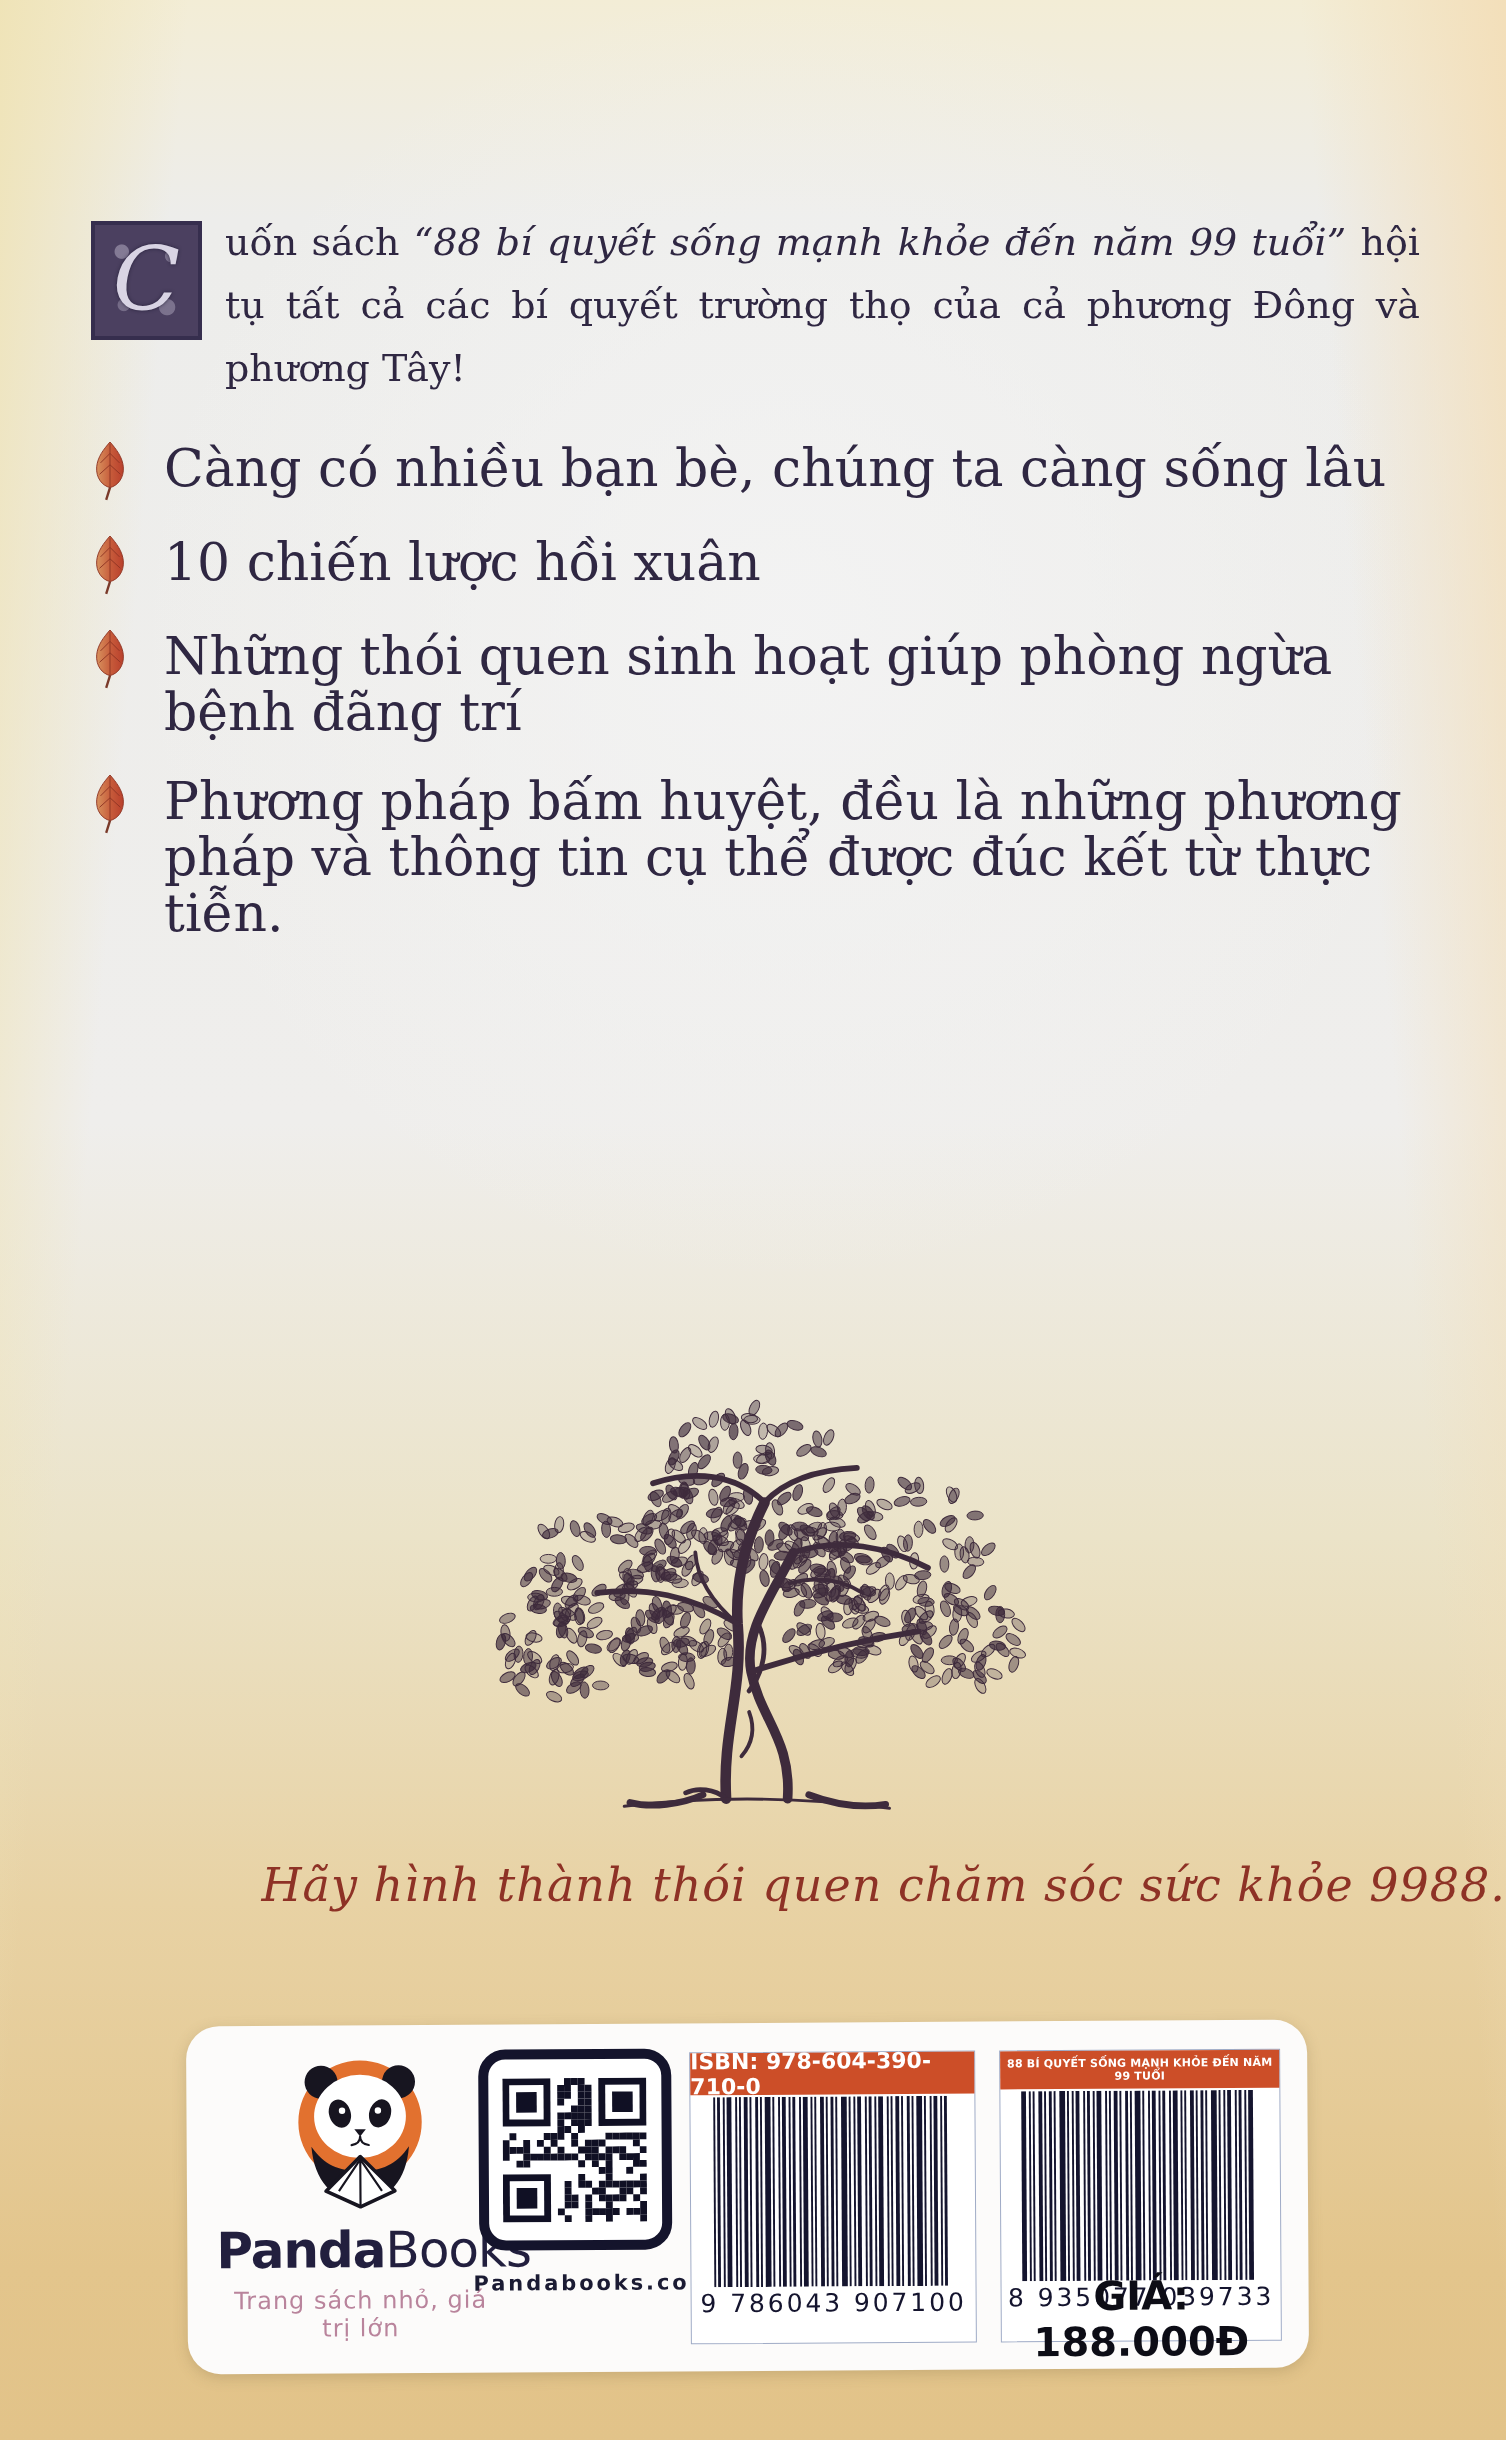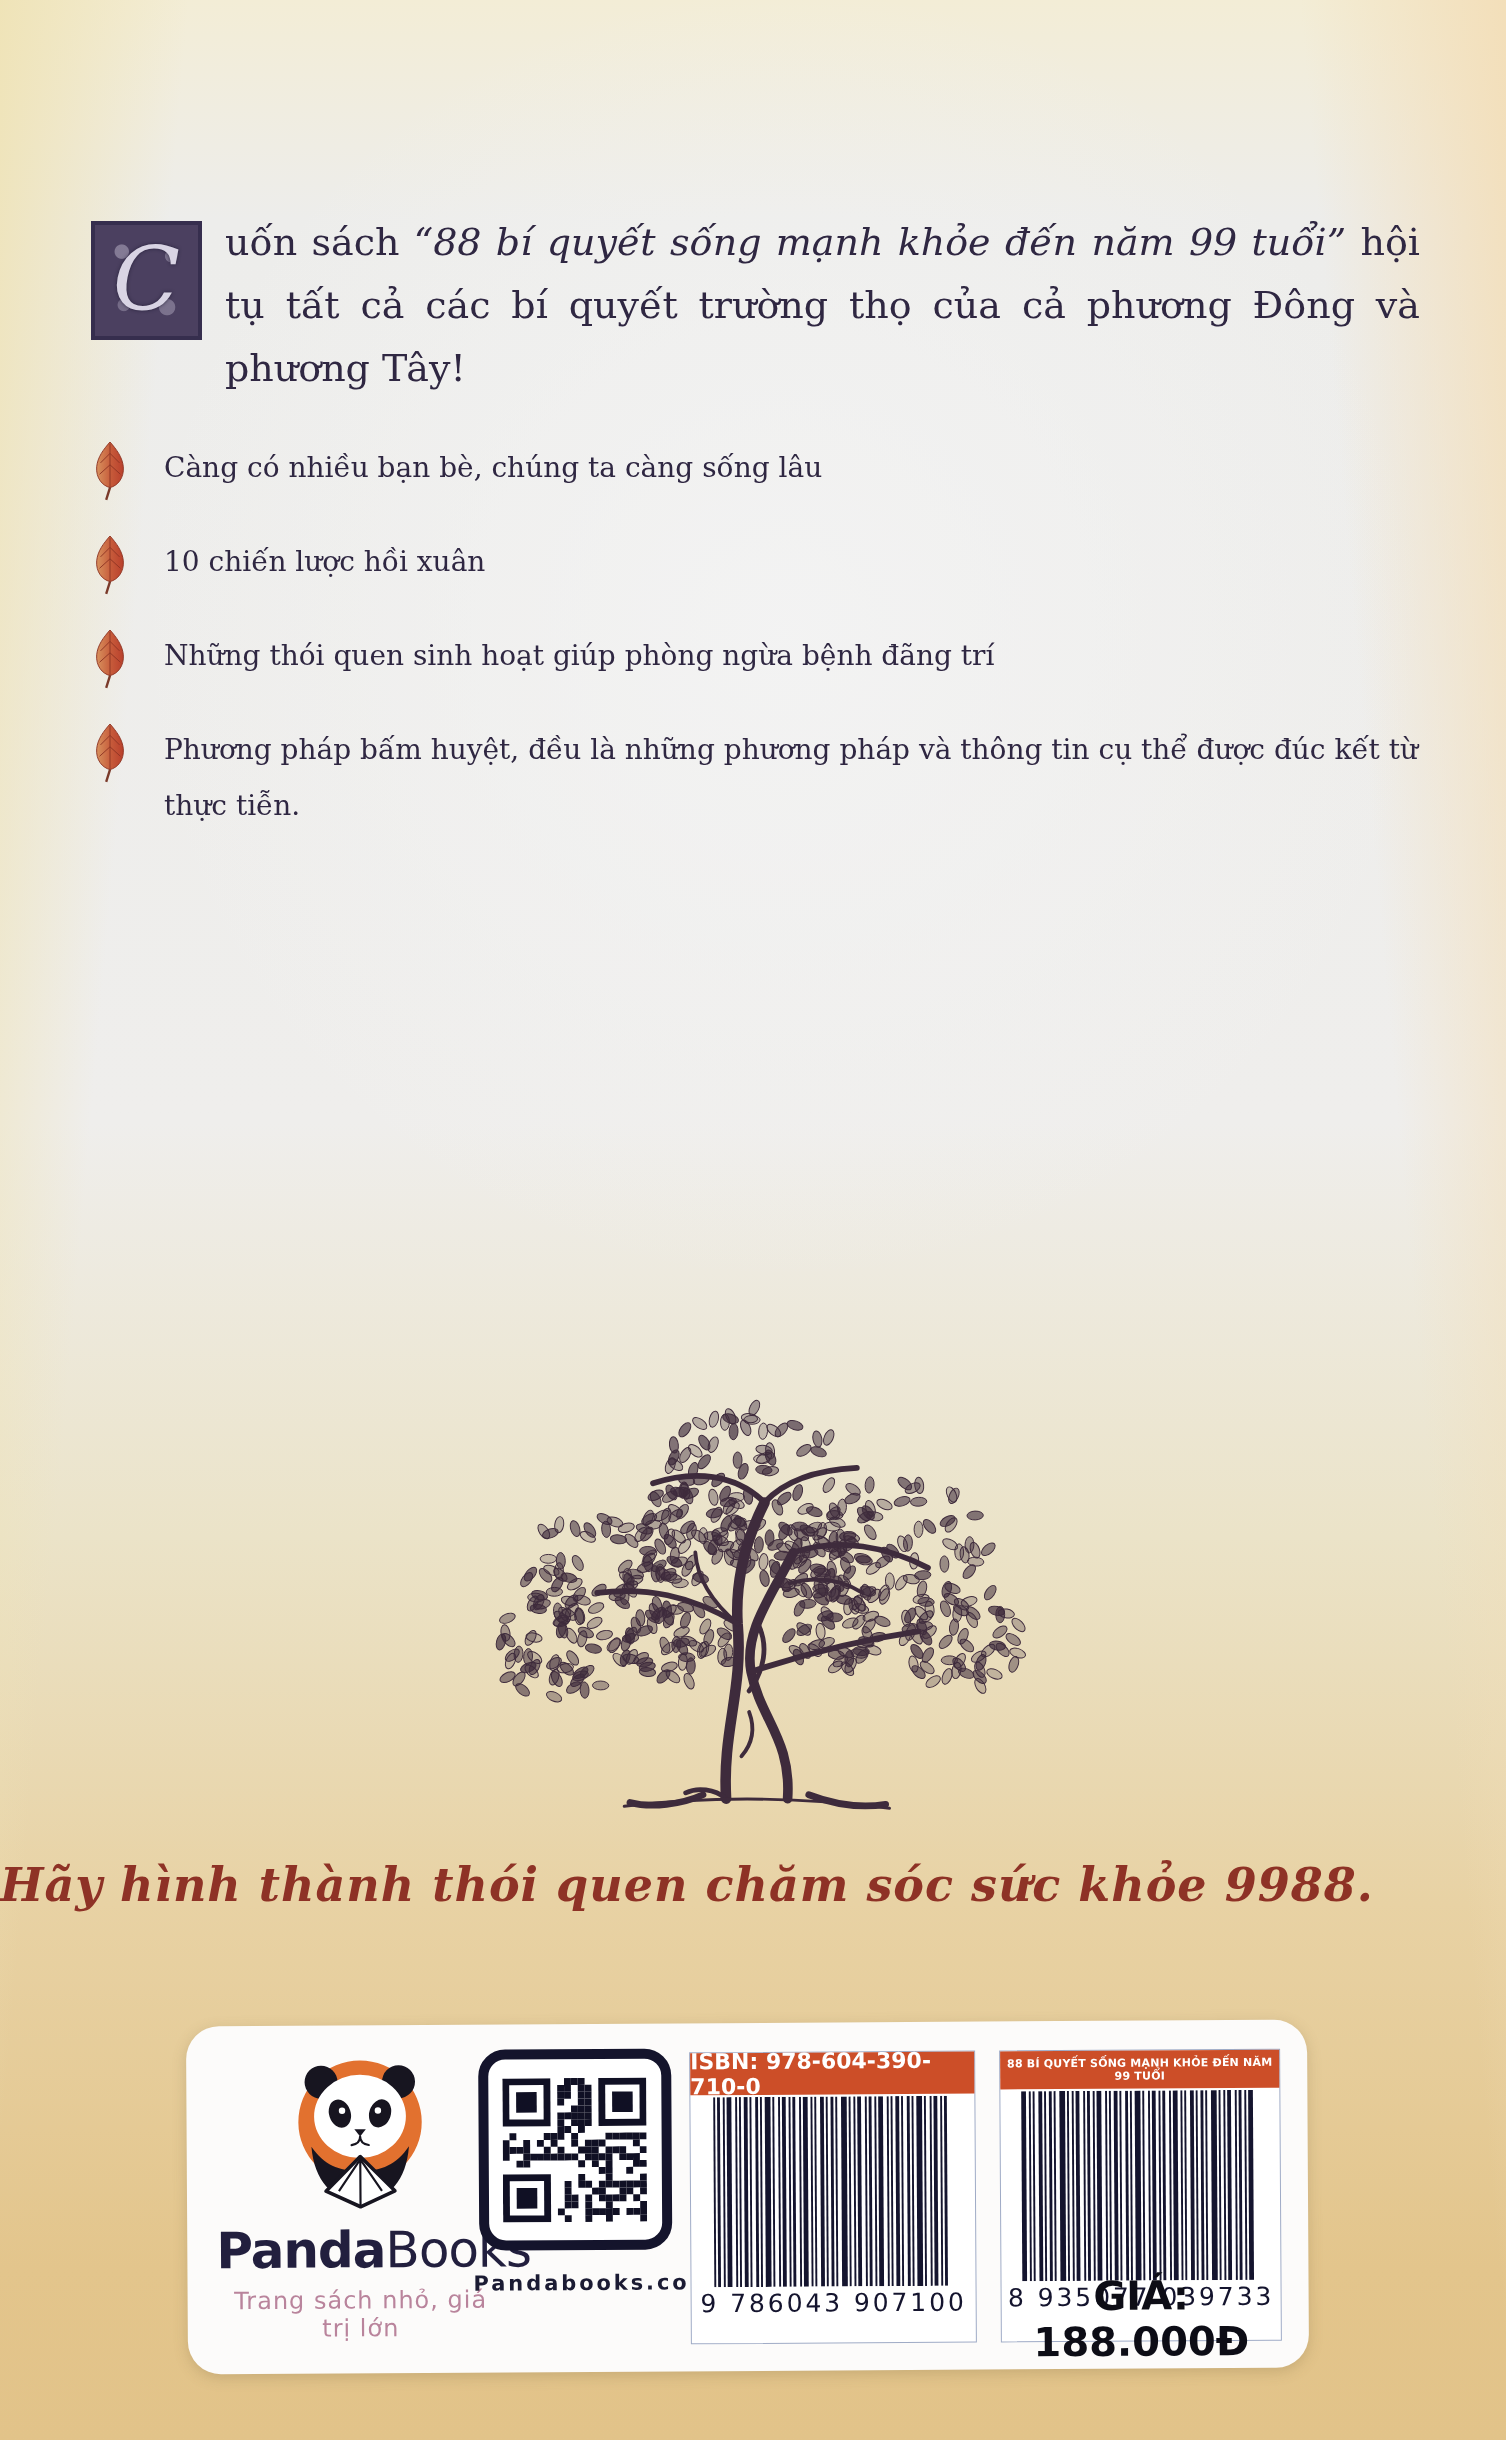--- a/index.html
+++ b/index.html
@@ -26,29 +26,29 @@
       radial-gradient(circle at 28% 72%, rgba(216,210,228,.30) 0 5.8px, rgba(0,0,0,0) 6.7px),
       #4b4060;
     border:4.8px solid #362e4e;box-sizing:border-box;
     display:flex;align-items:center;justify-content:center;
     font-style:italic;font-size:88px;line-height:1;color:#d9d4e4;
     text-shadow:0 0 3.8px rgba(30,25,50,.8);
   }
   .p1 em{font-style:italic;}
   .p2{margin-top:21px;text-indent:56px;}
   .bullets{list-style:none;margin:40px 0 0 0;padding:0;}
-  .bullet{display:flex;align-items:flex-start;gap:35px;margin-bottom:33px;font-size:28px;line-height:56px;}
+  .bullet{display:flex;align-items:flex-start;gap:35px;margin-bottom:33px;font-size:52px;line-height:56px;}
   .leaf{width:38px;height:61px;flex:0 0 38px;margin-top:0;}
 
   .tree{position:absolute;top:1391px;left:50%;transform:translateX(-50%);width:596px;height:423px;}
   .tree svg{width:100%;height:100%;}
 
   .slogan{
-    position:absolute;left:0;right:0;top:1858px;text-align:left;
-    font-style:italic;font-weight:bold;font-size:46px;color:#8e3226;letter-spacing:1px;
+    position:absolute;left:0;right:0;top:1858px;text-align:right;
+    font-style:italic;font-weight:normal;font-size:46px;color:#8e3226;letter-spacing:1px;
   }
 
   .panel{
     position:absolute;left:187px;top:2023px;width:1121px;height:348px;
     background:#fcfbfa;border-radius:33px;transform:rotate(-0.35deg);
     box-shadow:0 3.8px 13.4px rgba(120,100,60,.25);
   }
   .logo{position:absolute;left:29px;top:25px;width:288px;text-align:center;font-family:"DejaVu Sans",sans-serif;}
   .panda{width:165px;height:165px;}
   .brand{font-size:50px;line-height:50px;color:#221f3e;margin-top:5.8px;letter-spacing:-1px;}

